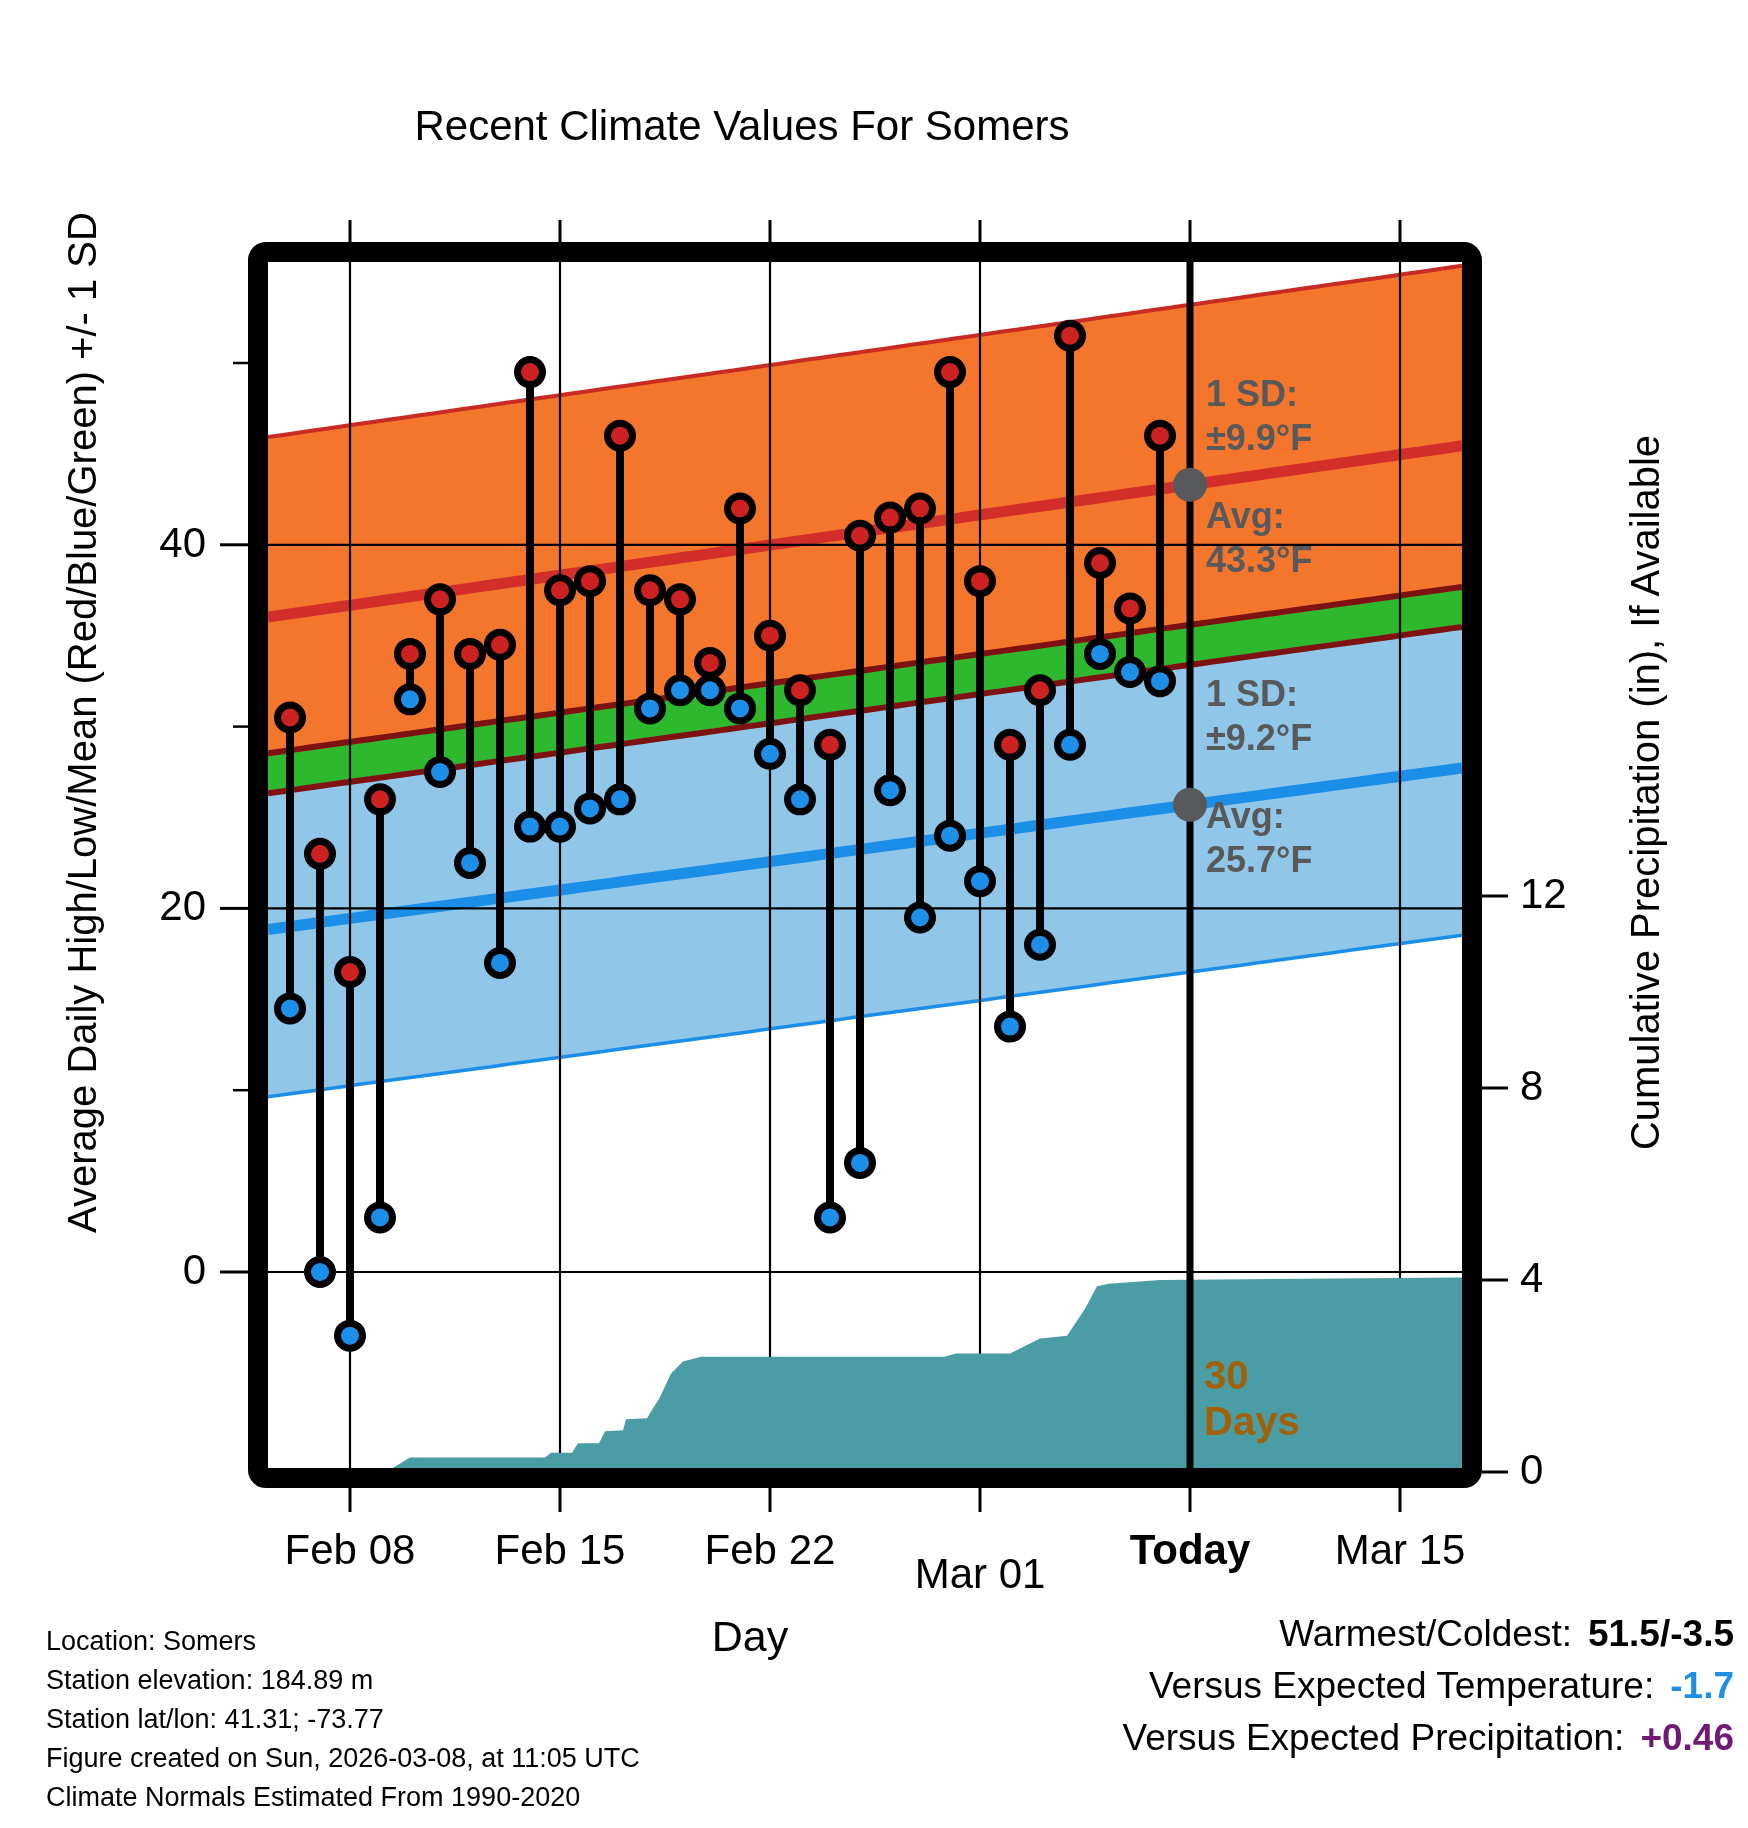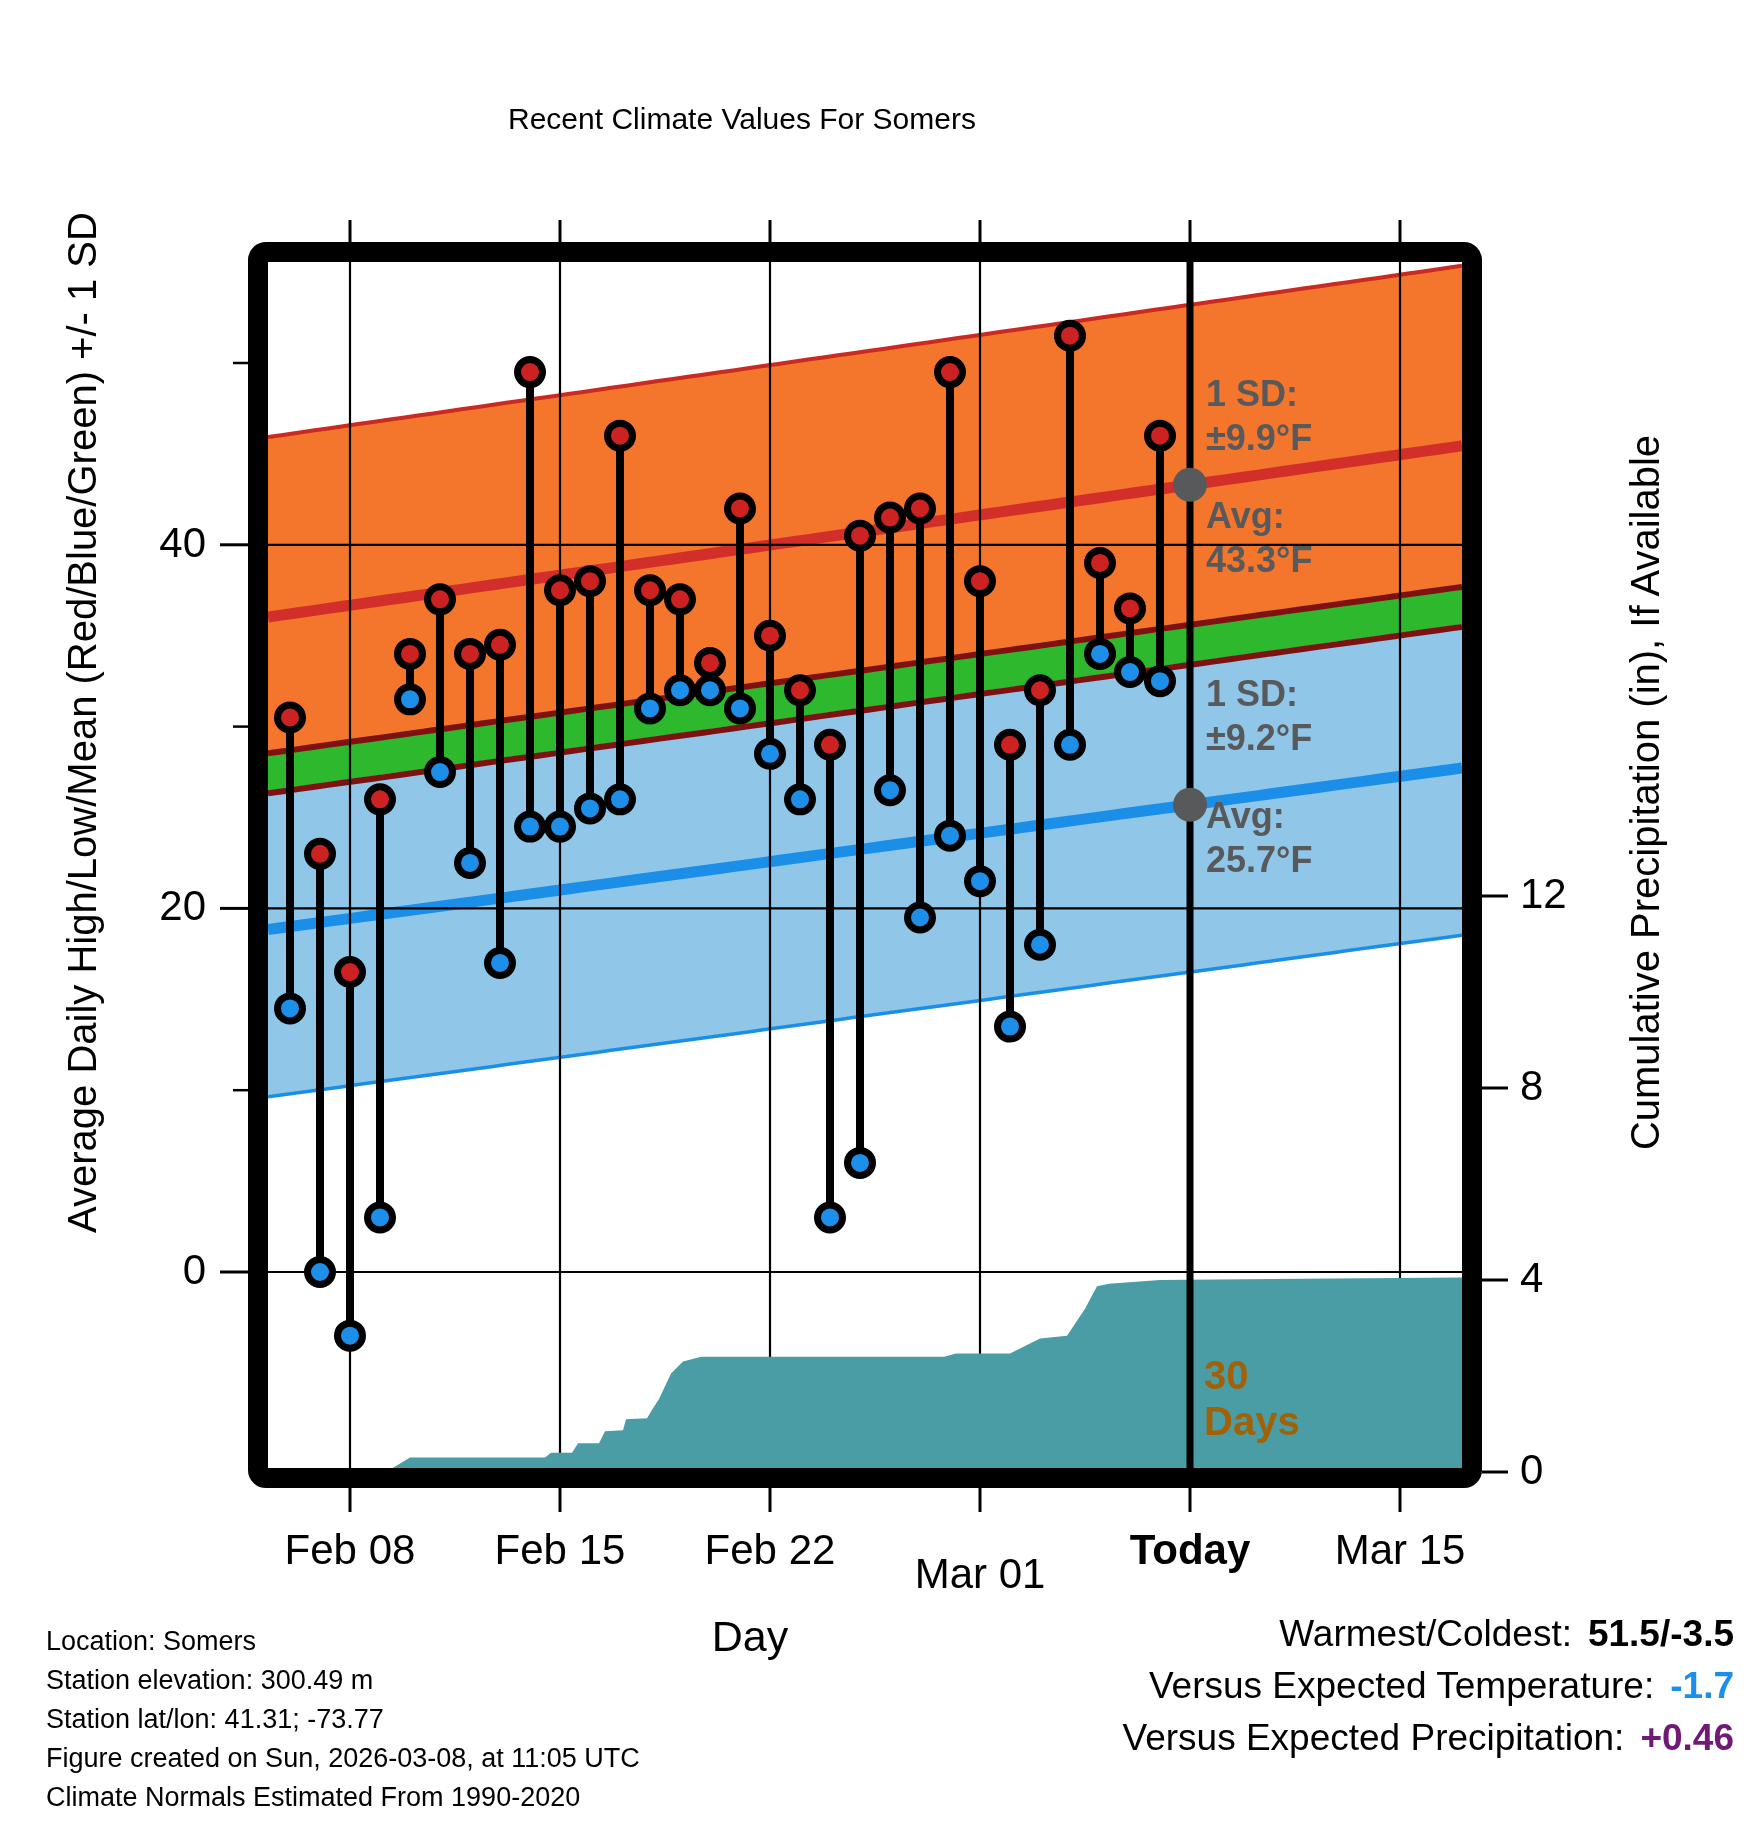--- a/index.html
+++ b/index.html
@@ -1,19 +1,19 @@
 <!DOCTYPE html>
 <html><head>
 <meta charset="utf-8">
 <style>
   html,body{margin:0;padding:0;background:#ffffff;}
   body{position:relative;width:1748px;height:1828px;overflow:hidden;
        font-family:"Liberation Sans", sans-serif;color:#000;}
   .abs{position:absolute;}
-  #chart-title{left:0;top:102px;width:1484px;text-align:center;font-size:30px;}
+  #chart-title{left:0;top:102px;width:1484px;text-align:center;font-size:42px;}
   .ylab{font-size:40px;white-space:nowrap;text-align:center;}
   #ylab-left{width:1400px;left:-618px;top:700px;transform:rotate(-90deg);}
   #ylab-right{width:1400px;left:945px;top:770px;transform:rotate(-90deg);}
   #xlab{left:0;top:1612px;width:1500px;text-align:center;font-size:43px;}
   .ytick{width:90px;text-align:right;font-size:42px;transform:translateY(-54%);}
   .ytick-r{font-size:42px;transform:translateY(-54%);}
   .xtick{width:220px;text-align:center;font-size:42px;top:1526px;}
   .xtick.bold{font-weight:bold;}
   .anno{color:#58595B;font-weight:bold;font-size:36px;line-height:1.22;white-space:pre-line;}
   #anno-30days{color:#a16207;font-weight:bold;font-size:40px;line-height:1.15;white-space:pre-line;}
@@ -244,21 +244,21 @@
 43.3°F</div>
 <div class="abs anno" style="left:1206px;top:672px">1 SD:
 ±9.2°F</div>
 <div class="abs anno" style="left:1206px;top:794px">Avg:
 25.7°F</div>
 <div id="anno-30days" class="abs" style="left:1204px;top:1352px">30
 Days</div>
 
 <div id="footer-left" class="abs">
   <div>Location: Somers</div>
-  <div>Station elevation: 300.49 m</div>
+  <div>Station elevation: 184.89 m</div>
   <div>Station lat/lon: 41.31; -73.77</div>
   <div>Figure created on Sun, 2026-03-08, at 11:05 UTC</div>
   <div>Climate Normals Estimated From 1990-2020</div>
 </div>
 
 <div id="summary" class="abs">
   <div><span>Warmest/Coldest:</span><span class="val">51.5/-3.5</span></div>
   <div><span>Versus Expected Temperature:</span><span class="val val-temp">-1.7</span></div>
   <div><span>Versus Expected Precipitation:</span><span class="val val-precip">+0.46</span></div>
 </div>

